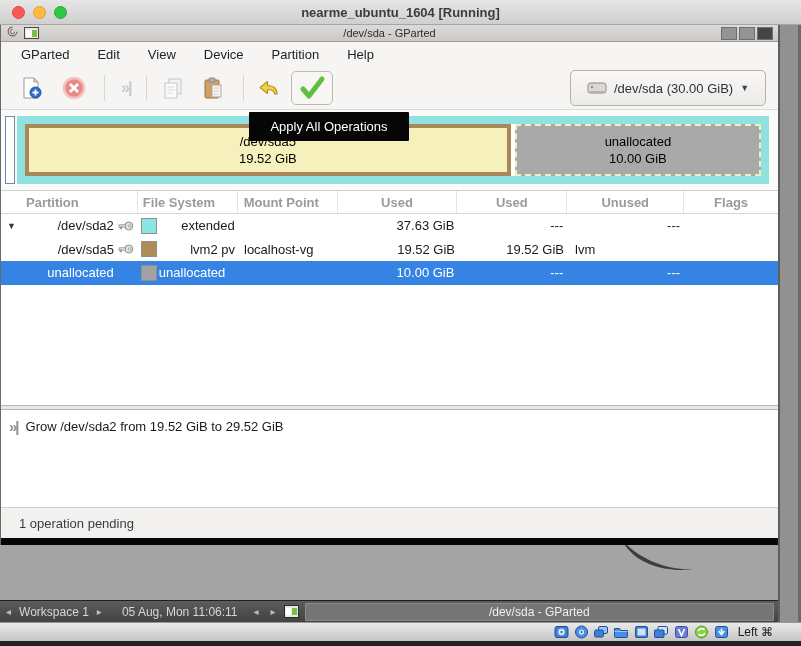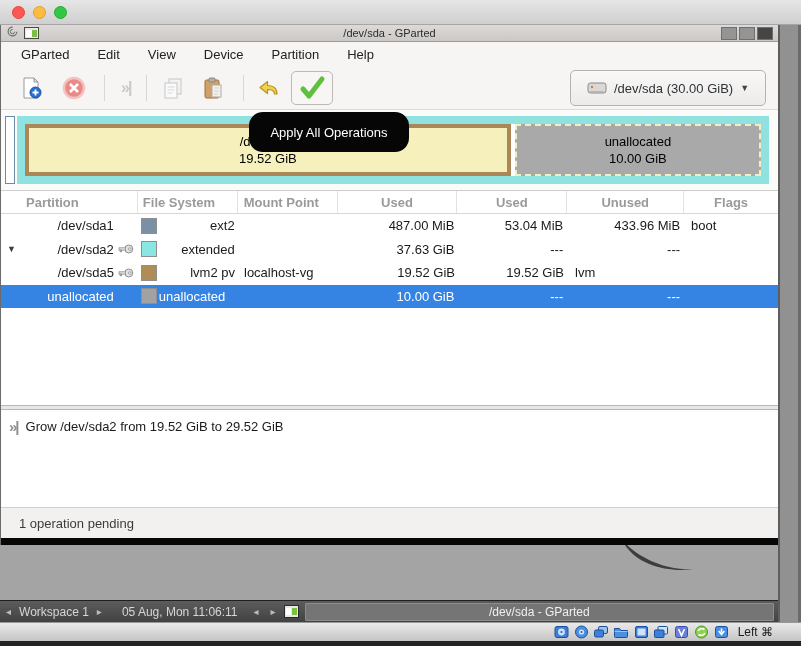--- a/index.html
+++ b/index.html
@@ -53,21 +53,21 @@
   .combo-caret { font-size:9px; color:#444; }
 
   
   .gp-graphic { height:80px; background:#fbfbfa; position:relative; }
   .pbar-sda1 { position:absolute; left:4px; top:6px; width:10px; height:68px; background:#fff; border:1px solid #6e89a5; }
   .pbar-ext { position:absolute; left:16px; top:6px; width:752px; height:68px; border:8px solid #8fe2df; background:#fff; display:flex; }
   .pbar-sda5 { flex:0 0 66%; margin-right:4px; background:#f6f1bc; border:4px solid #ab8757;
     display:flex; flex-direction:column; align-items:center; justify-content:center; font-size:13px; color:#000; line-height:17px; }
   .pbar-unalloc { flex:1; background:#a9a9a9; border:2px dashed #f3eec2;
     display:flex; flex-direction:column; align-items:center; justify-content:center; font-size:13px; color:#000; line-height:17px; }
-  .tooltip { position:absolute; left:248px; top:2px; width:160px; height:40px; background:#060606; border-radius:14px;
+  .tooltip { position:absolute; left:248px; top:2px; width:160px; height:29px; background:#060606; border-radius:1px;
     color:#fff; font-size:13px; display:flex; align-items:center; justify-content:center; z-index:10; }
 
   
   .gp-table-header { height:24px; background:#fff; border-top:1px solid #cfcfcf; border-bottom:1px solid #d6d6d6; display:flex; }
   .hcell { font-size:13px; font-weight:600; color:#9a9a9a; display:flex; align-items:center; border-right:1px solid #e3e3e3; }
   .hcell:last-child { border-right:none; }
   .c-part { width:137px; padding-left:25px; }
   .c-fs   { width:100px; padding-left:5px; }
   .c-mnt  { width:100px; padding-left:6px; }
   .c-size { width:120px; justify-content:center; }
@@ -125,20 +125,21 @@
 <body>
 
 <div id="screen">
 
   <div class="macos-bar">
     <div class="traffic">
       <div class="light red"></div>
       <div class="light yellow"></div>
       <div class="light green"></div>
     </div>
+    <div class="macos-title">nearme_ubuntu_1604 [Running]</div>
   </div>
 
   <div class="vm-screen">
 
     <div class="gparted-window">
 
       <div class="gp-titlebar">
         <div class="gp-title-icons">
           <span>
             <svg width="13" height="13" viewBox="0 0 16 16">
@@ -241,36 +242,20 @@
         <div class="hcell c-fs">File System</div>
         <div class="hcell c-mnt">Mount Point</div>
         <div class="hcell c-size">Used</div>
         <div class="hcell c-used">Used</div>
         <div class="hcell c-unus">Unused</div>
         <div class="hcell c-flag">Flags</div>
       </div>
 
       <div class="gp-rows">
 
-        <div class="row">
-          <div class="cell part">
-              <span class="expander"></span>
-              <span class="pname">/dev/sda1</span>
-              <span class="lockslot"></span>
-            </div>
-          <div class="cell fs">
-              <span class="swatch" style="background: rgb(123, 143, 165);"></span>
-              <span class="fsname">ext2</span>
-            </div>
-          <div class="cell mnt"></div>
-          <div class="cell size">487.00 MiB</div>
-          <div class="cell used">53.04 MiB</div>
-          <div class="cell unus">433.96 MiB</div>
-          <div class="cell flag">boot</div>
-        </div>
 
         <div class="row">
           <div class="cell part">
               <span class="expander">▼</span>
               <span class="pname">/dev/sda2</span>
             <span class="lockslot">
                 <svg width="16" height="16" viewBox="0 0 16 16">
                   <circle cx="10.8" cy="8" r="4" fill="#e2e2e2" stroke="#8f8f8f"></circle>
                   <circle cx="11.8" cy="8" r="1.3" fill="#fff" stroke="#8f8f8f" stroke-width="0.8"></circle>
                   <rect x="1" y="6.8" width="6.5" height="2.4" fill="#e2e2e2" stroke="#8f8f8f" stroke-width="0.8"></rect>

